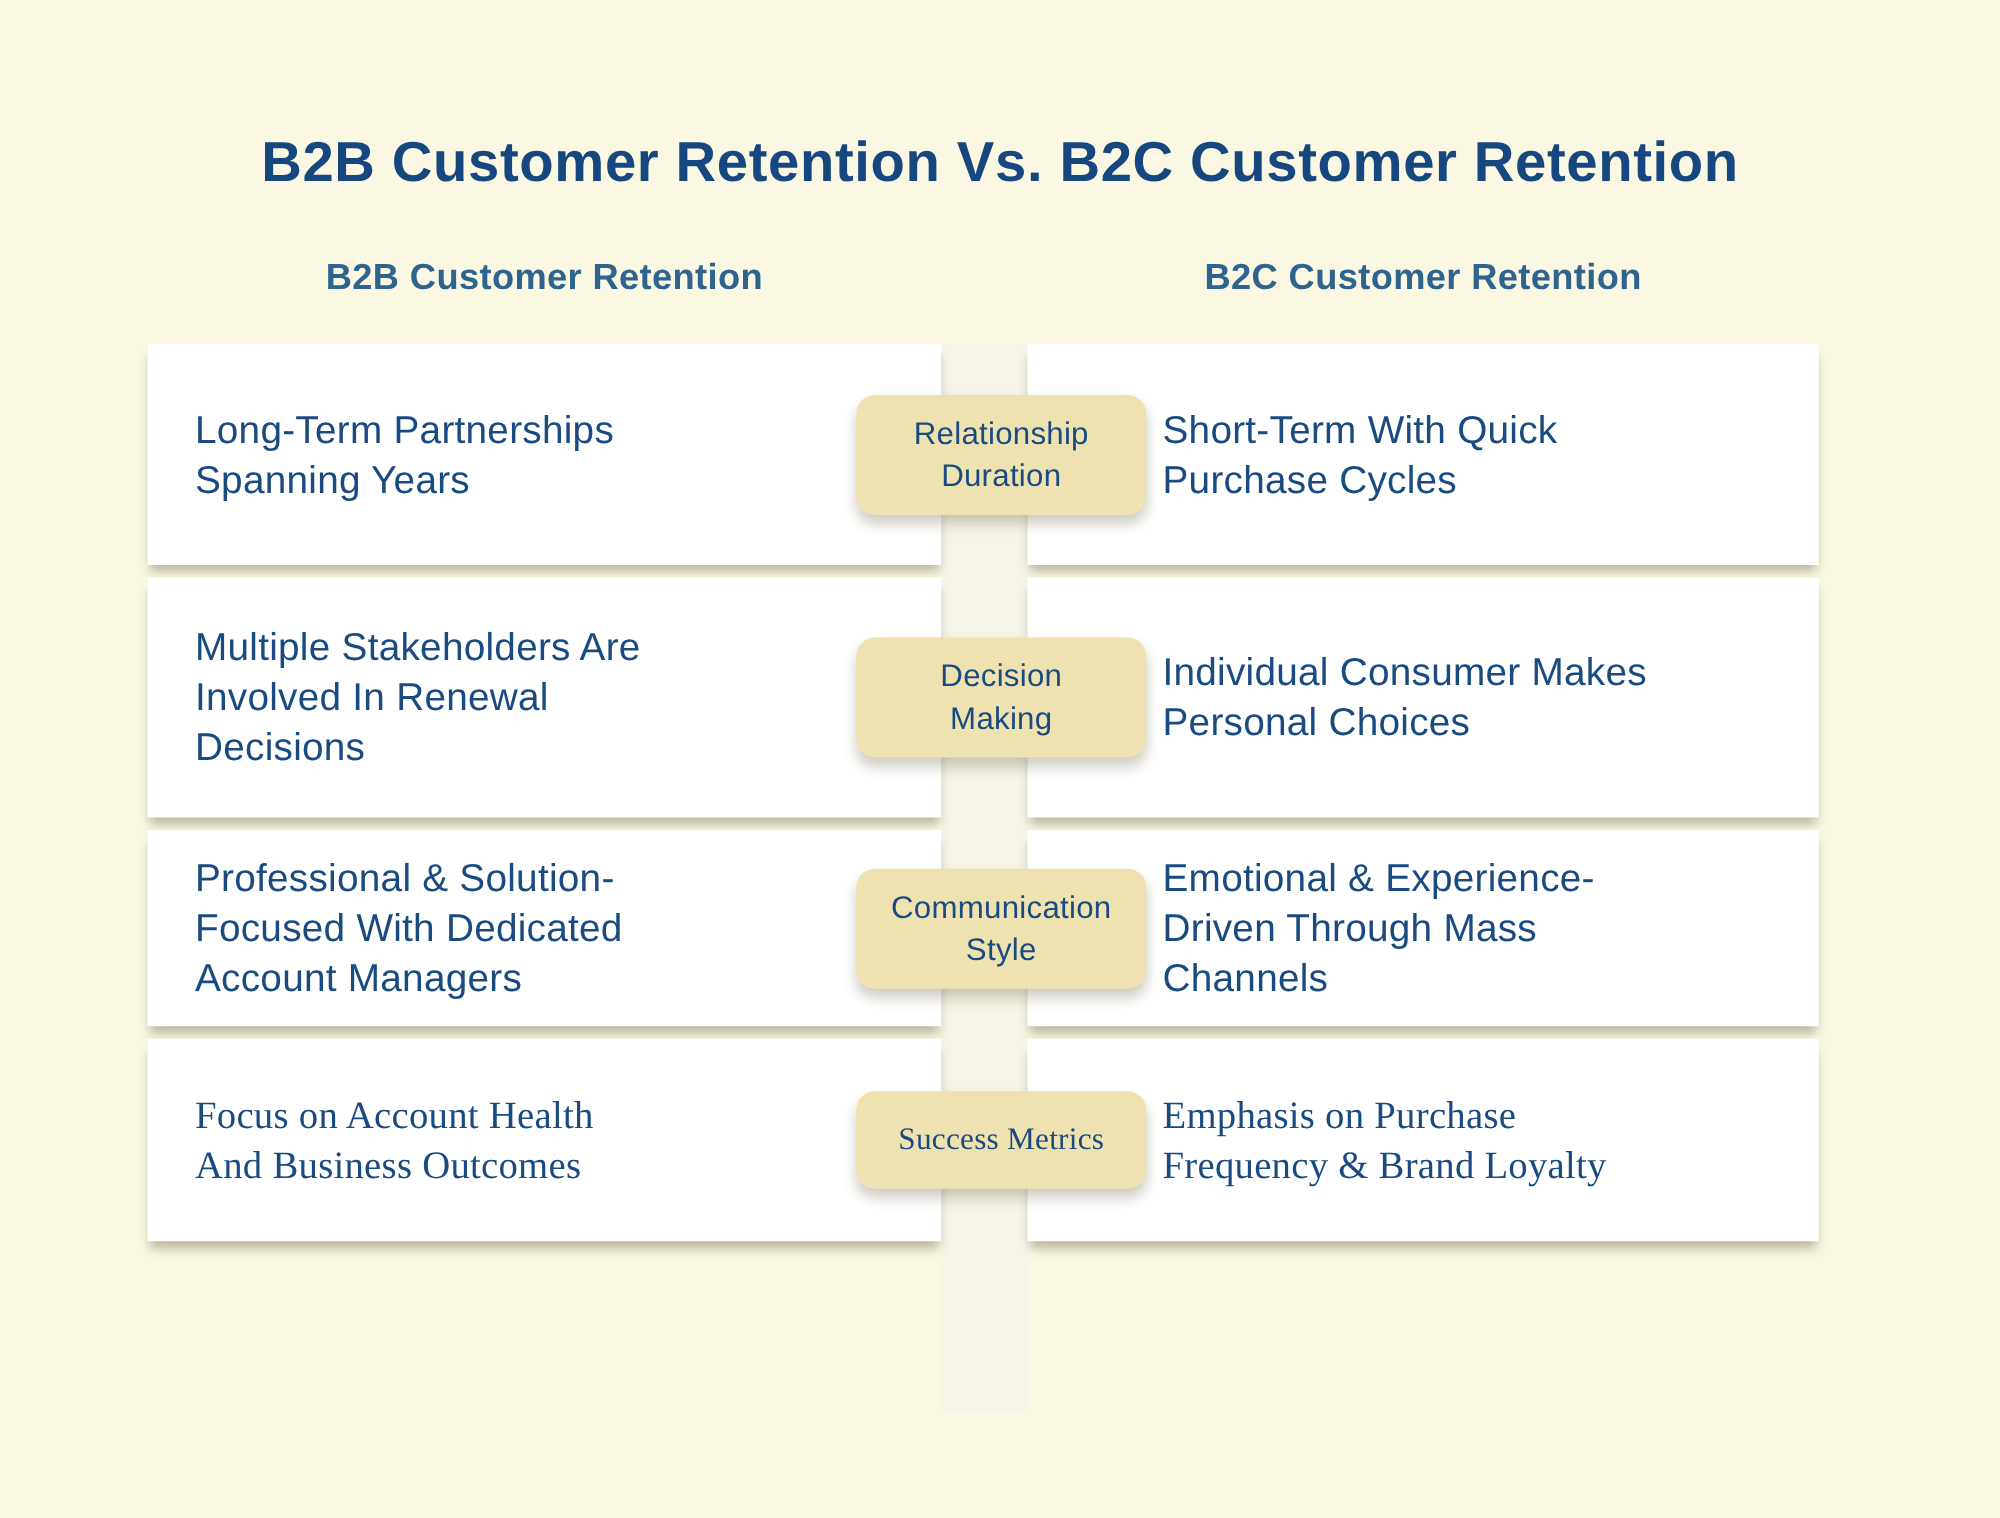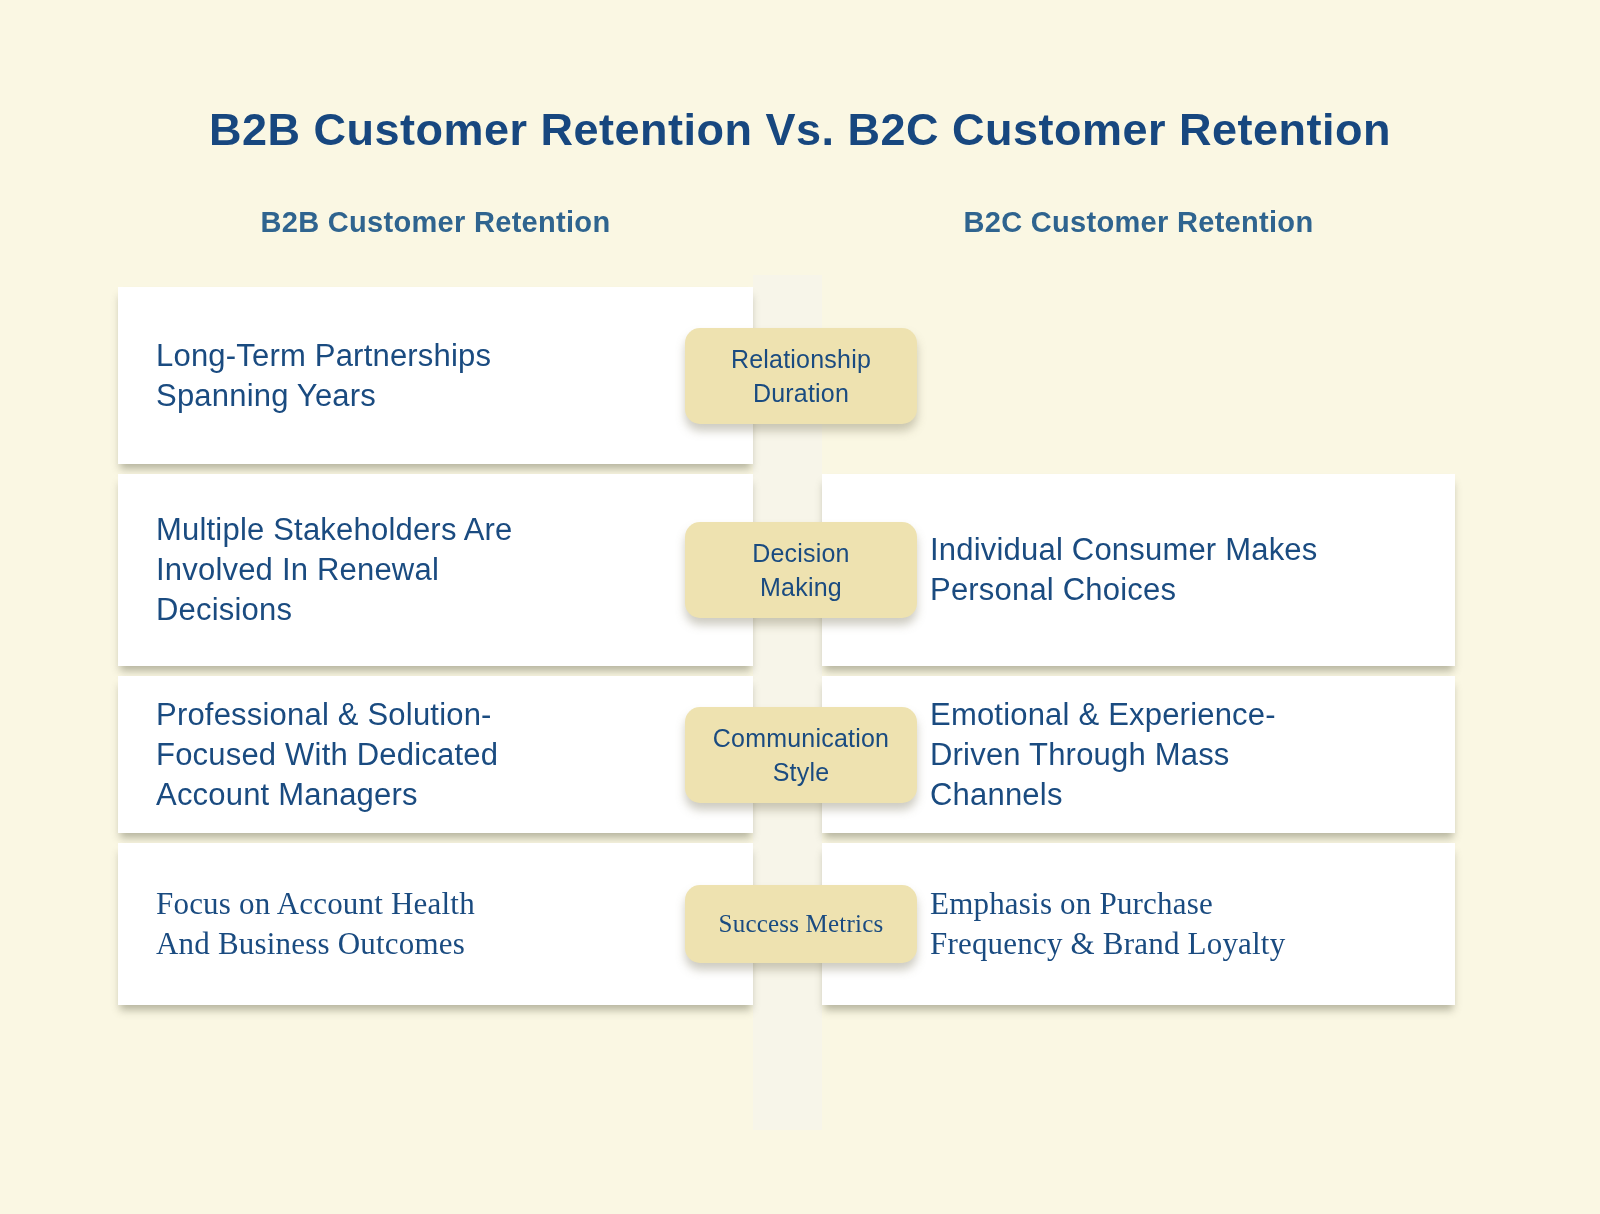--- a/index.html
+++ b/index.html
@@ -52,21 +52,21 @@
     position: absolute;
     top: 275px;
     left: 0;
     width: 100%;
   }
 
   .row {
     position: relative;
     margin-bottom: 10px;
   }
-  .row:nth-child(1) { height: 177px; margin-top: 12px; }
+  .row:nth-child(1) { height: 177px; }
   .row:nth-child(2) { height: 192px; }
   .row:nth-child(3) { height: 157px; }
   .row:nth-child(4) { height: 162px; font-family: Liberation Serif, serif; }
   .row:nth-child(5) { height: 217px; margin-bottom: 0; }
 
   .card {
     position: absolute;
     top: 0;
     height: 100%;
     background: #FFFFFF;
@@ -135,20 +135,24 @@
 <div class="col-header left">B2B Customer Retention</div>
 <div class="col-header right">B2C Customer Retention</div>
 
 <div class="rows">
 
   <div class="row">
     <div class="card left">
       <div class="card-text">Long-Term Partnerships
 Spanning Years</div>
     </div>
+    <div class="card right">
+      <div class="card-text">Short-Term With Quick
+Purchase Cycles</div>
+    </div>
     <div class="label-box">
       <div class="label-text">Relationship
 Duration</div>
     </div>
   </div>
 
   <div class="row">
     <div class="card left">
       <div class="card-text">Multiple Stakeholders Are
 Involved In Renewal

